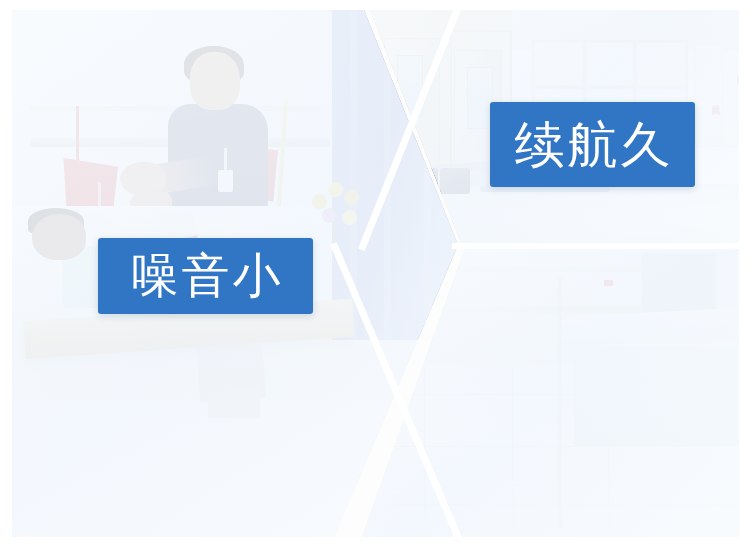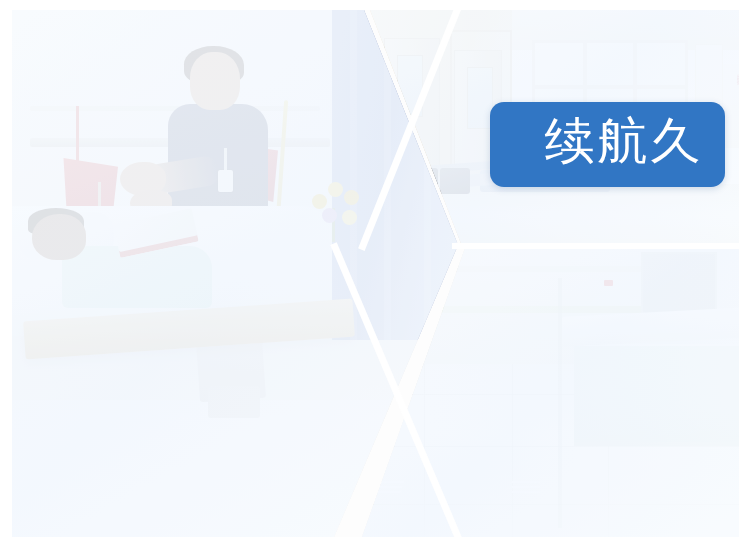--- a/index.html
+++ b/index.html
@@ -428,30 +428,29 @@
     width: 290px; height: 6px;
   }
 
   
   .badge {
     position: absolute;
     z-index: 10;
     display: flex;
     align-items: center;
     justify-content: center;
-    border-radius: 14px;
+    border-radius: 3px;
     color: #ffffff;
-    font-family: Liberation Mono, monospace;
+    font-family: Liberation Serif, serif;
     font-weight: 400;
     letter-spacing: 3px;
     text-indent: 3px;
     box-shadow: 0 2px 7px rgba(28,70,130,0.18);
     user-select: none;
     line-height: 1;
-    padding-left: 30px;
   }
   #badge-noise   { left: 98px;  top: 238px; width: 215px; height: 76px; font-size: 48px; }
   #badge-battery { left: 490px; top: 102px; width: 205px; height: 85px; font-size: 50px; }
   #badge-safety  { left: 488px; top: 350px; width: 210px; height: 84px; font-size: 50px; }
 </style>
 </head>
 <body>
 
 <div id="banner" style="background: rgb(255, 255, 255);">
   <div class="collage">
@@ -589,16 +588,17 @@
       <div class="veil"></div>
       <div class="veil2"></div>
     </div>
 
     <div class="seam seam-diag-top"></div>
     <div class="seam seam-diag-bot"></div>
     <div class="seam seam-horiz"></div>
 
   </div>
 
+  <div class="badge" id="badge-noise" style="background: rgb(49, 118, 196); color: rgb(255, 255, 255);">噪音小</div>
 
   <div class="badge" id="badge-battery" style="background: rgb(49, 118, 196); color: rgb(255, 255, 255);">续航久</div>
 
 </div>
 
 </body></html>

